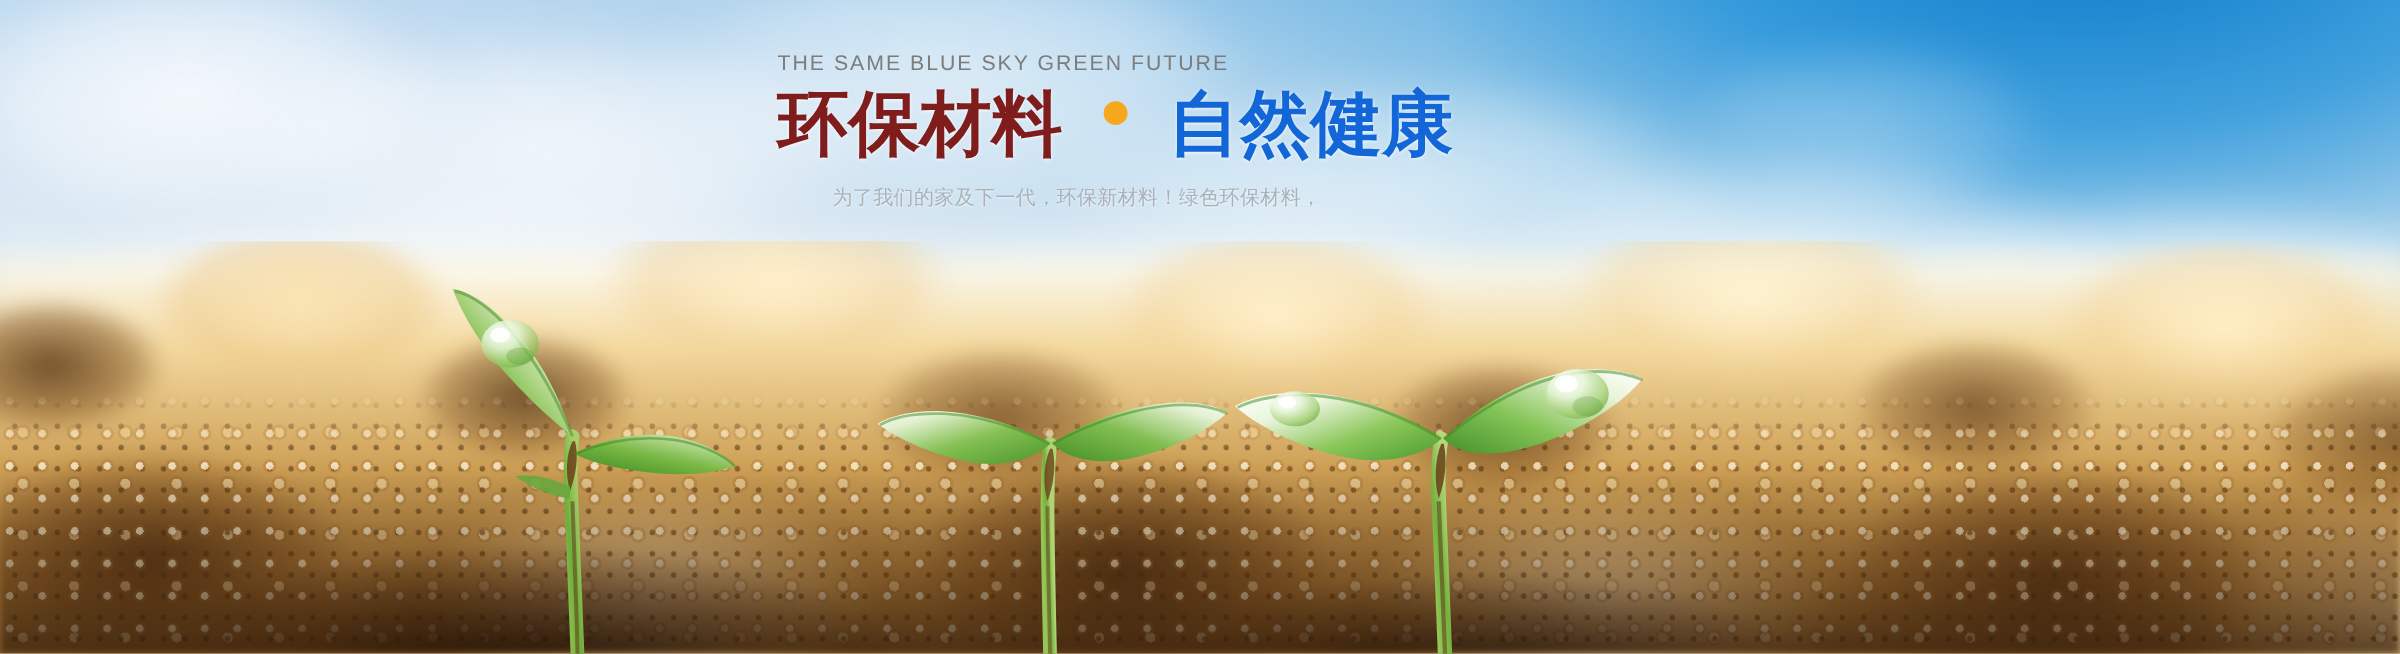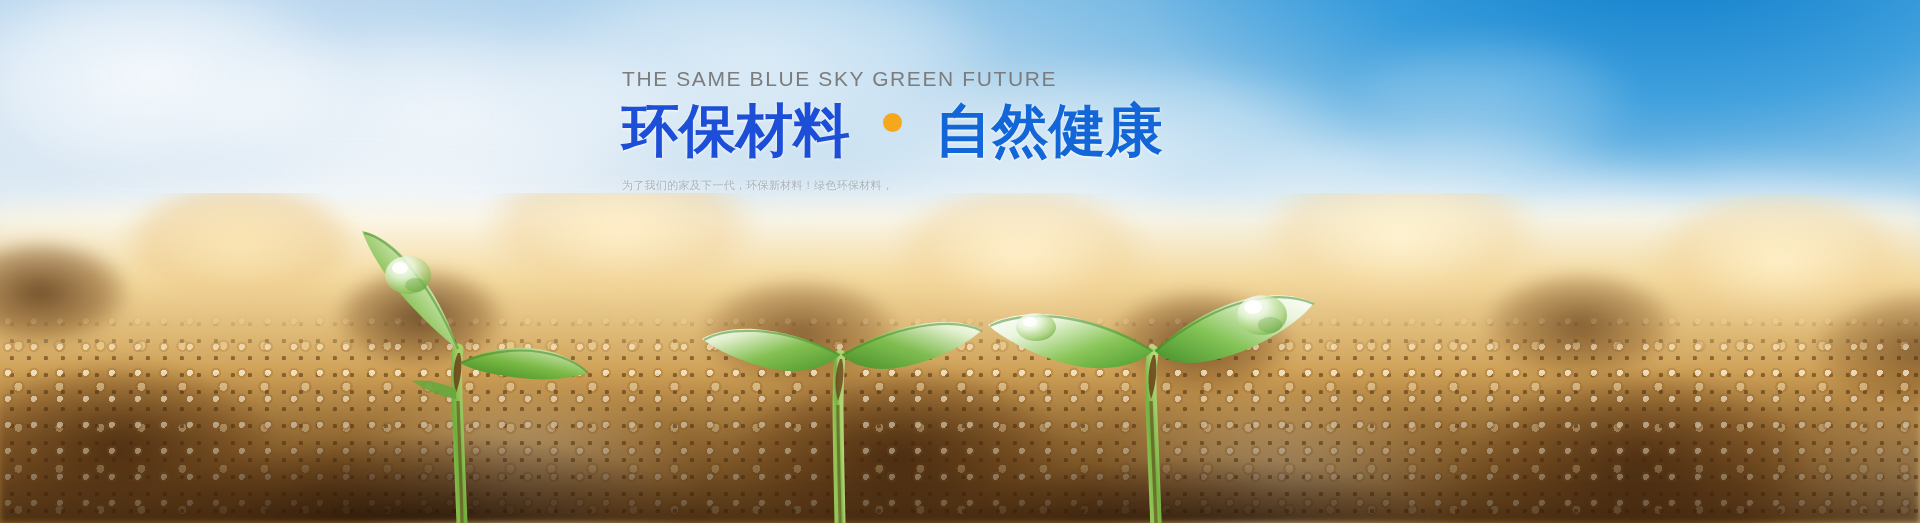--- a/index.html
+++ b/index.html
@@ -113,53 +113,53 @@
   .s3 { left:970px;  width:360px; height:300px; }
 
   
   .copy {
     position:absolute;
     left:622px; top:40px;
     width:700px;
     text-align:left;
   }
   .eyebrow {
-    font-size:21px;
+    font-size:17px;
     letter-spacing:1.6px;
     color:#7c7c7c;
     font-weight:400;
     white-space:nowrap;
     line-height:1.25;
-    margin-top:26px;
   }
   .headline {
     margin-top:7px;
     font-size:57px;
     font-weight:700;
     line-height:1.12;
     white-space:nowrap;
     text-shadow:0 1px 3px rgba(255,255,255,.85);
   }
-  .headline .green { color:#1d4ed8; }
+  .headline .green { color:#7f1d1d; }
   .headline .blue  { color:#1266d8; }
   .headline .dot {
     display:inline-block;
     width:19px; height:19px;
     border-radius:50%;
     background:#f5a81c;
     margin:0 17px;
     vertical-align:18px;
   }
   .subtitle {
     margin-top:13px;
-    font-size:11px;
+    font-size:16px;
     line-height:1.75;
     color:#a9b2ba;
     letter-spacing:.3px;
     text-shadow:0 1px 2px rgba(255,255,255,.7);
+    margin-left:44px;
   }
   .subtitle div { white-space:nowrap; }
 </style>
 </head>
 <body>
 
 <div class="banner">
 
   <div class="sky">
     <div class="cloud c1"></div>

